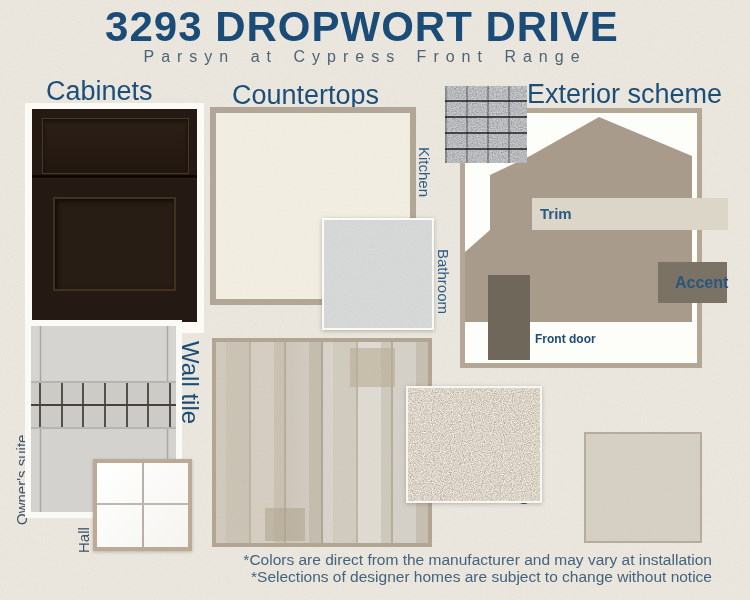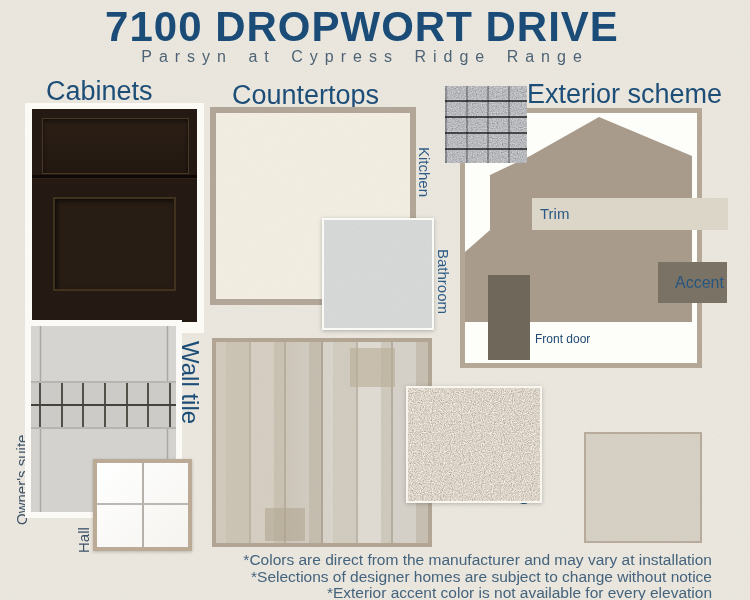--- a/index.html
+++ b/index.html
@@ -41,21 +41,21 @@
   .bath-sw{left:322px;top:218px;width:112px;height:112px;box-sizing:border-box;
     border:2px solid #fafaf7;background:#d4d6d7;box-shadow:0 1px 4px rgba(70,70,70,.35);z-index:3;}
   
   .shingle{left:443px;top:84px;width:84px;height:79px;background:#55585c;
     border-left:2px solid #e8e5dc;border-top:2px solid #e8e5dc;box-sizing:border-box;z-index:2;}
   .shingle-rows{position:absolute;inset:0;
     background:
       repeating-linear-gradient(90deg, rgba(10,11,13,.28) 0 1.5px, rgba(0,0,0,0) 1.5px 21px),
       repeating-linear-gradient(180deg, rgba(0,0,0,0) 0 13.5px, rgba(230,232,235,.18) 13.5px 14.5px, rgba(8,9,11,.65) 14.5px 16px);}
   .ext-panel{left:460px;top:108px;width:242px;height:260px;box-sizing:border-box;
-    border:5px solid #b4a795;background:#fdfdfa;}
+    border:5px solid #b4a795;background:#fdfdfa;font-weight:bold;}
   .house-svg{position:absolute;left:0;top:0;width:273px;height:250px;}
   .trim-band{position:absolute;left:67px;top:85px;width:196px;height:32px;background:#dcd6c8;
     font-size:15px;color:#2b5a85;line-height:32px;padding-left:8px;box-sizing:border-box;}
   .accent-sw{position:absolute;left:193px;top:149px;width:69px;height:41px;background:#7a7264;
     display:flex;align-items:center;padding-left:17px;box-sizing:border-box;
     font-size:16px;color:#28567f;}
   .door-sw{position:absolute;left:23px;top:162px;width:42px;height:85px;background:#6f6759;}
   .door-label{position:absolute;left:70px;top:219px;font-size:12px;color:#1f4a72;white-space:nowrap;}
   
   .wt-frame{left:25px;top:320px;width:157px;height:198px;background:#fbfaf6;
@@ -106,22 +106,22 @@
     <filter id="shingleF" x="0%" y="0%" width="100%" height="100%">
       <feTurbulence type="fractalNoise" baseFrequency="0.8" numOctaves="2" seed="11"></feTurbulence>
       <feColorMatrix type="matrix" values="0.55 0 0 0 0.20  0.55 0 0 0 0.21  0.55 0 0 0 0.23  0 0 0 0 1"></feColorMatrix>
     </filter>
   </defs>
 </svg>
 
 <div id="board">
   <div class="tex" style="filter:url(#paperF);opacity:.9"></div>
 
-  <div class="abs title">7100 DROPWORT DRIVE</div>
-  <div class="abs subtitle">Parsyn at Cypress Ridge Range</div>
+  <div class="abs title">3293 DROPWORT DRIVE</div>
+  <div class="abs subtitle">Parsyn at Cypress Front Range</div>
 
   <div class="abs h" style="left:46px;top:76px">Cabinets</div>
   <div class="abs cab-card"></div>
   <div class="abs cabinet">
     <div class="cab-drawer"></div>
     <div class="cab-rail"></div>
     <div class="cab-door"></div>
   </div>
 
   <div class="abs h" style="left:232px;top:80px">Countertops</div>
@@ -200,15 +200,14 @@
   </div>
   <div class="abs h flooring-h">Flooring</div>
 
   <div class="abs paint-sw">
     <div class="tex" style="filter:url(#paperF);opacity:.3"></div>
   </div>
 
   <div class="abs footnotes">
     <div>*Colors are direct from the manufacturer and may vary at installation</div>
     <div>*Selections of designer homes are subject to change without notice</div>
-    <div>*Exterior accent color is not available for every elevation</div>
   </div>
 </div>
 
 </body></html>

